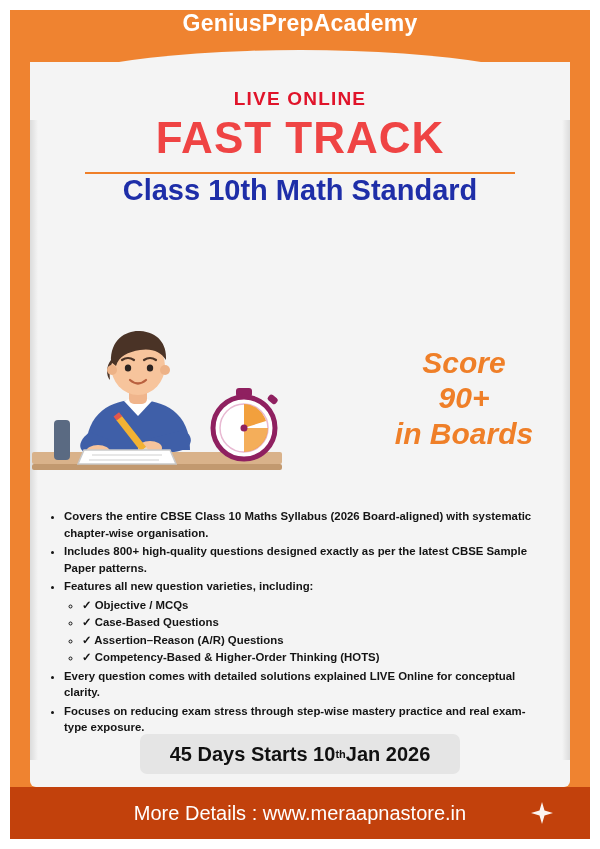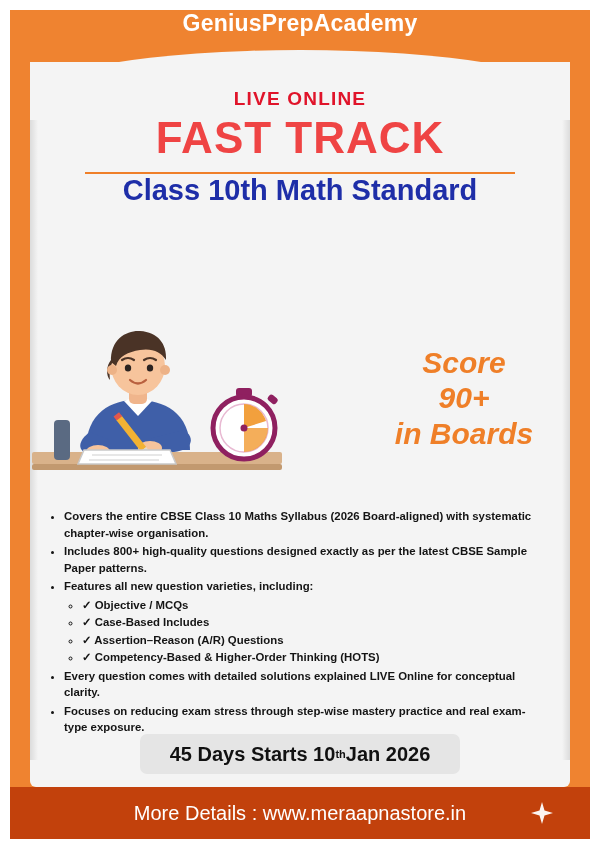--- a/index.html
+++ b/index.html
@@ -301,21 +301,21 @@
       <li>
         <span>Covers the entire CBSE Class 10 Maths Syllabus (2026 Board-aligned) with systematic chapter-wise organisation.</span>
       </li>
       <li>
         <span>Includes 800+ high-quality questions designed exactly as per the latest CBSE Sample Paper patterns.</span>
       </li>
       <li>
         <span>Features all new question varieties, including:</span>
         <ul>
           <li>✓ Objective / MCQs</li>
-          <li>✓ Case-Based Includes</li>
+          <li>✓ Case-Based Questions</li>
           <li>✓ Assertion–Reason (A/R) Questions</li>
           <li>✓ Competency-Based &amp; Higher-Order Thinking (HOTS)</li>
         </ul>
       </li>
       <li>
         <span>Every question comes with detailed solutions explained LIVE Online for conceptual clarity.</span>
       </li>
       <li>
         <span>Focuses on reducing exam stress through step-wise mastery practice and real exam-type exposure.</span>
       </li>

